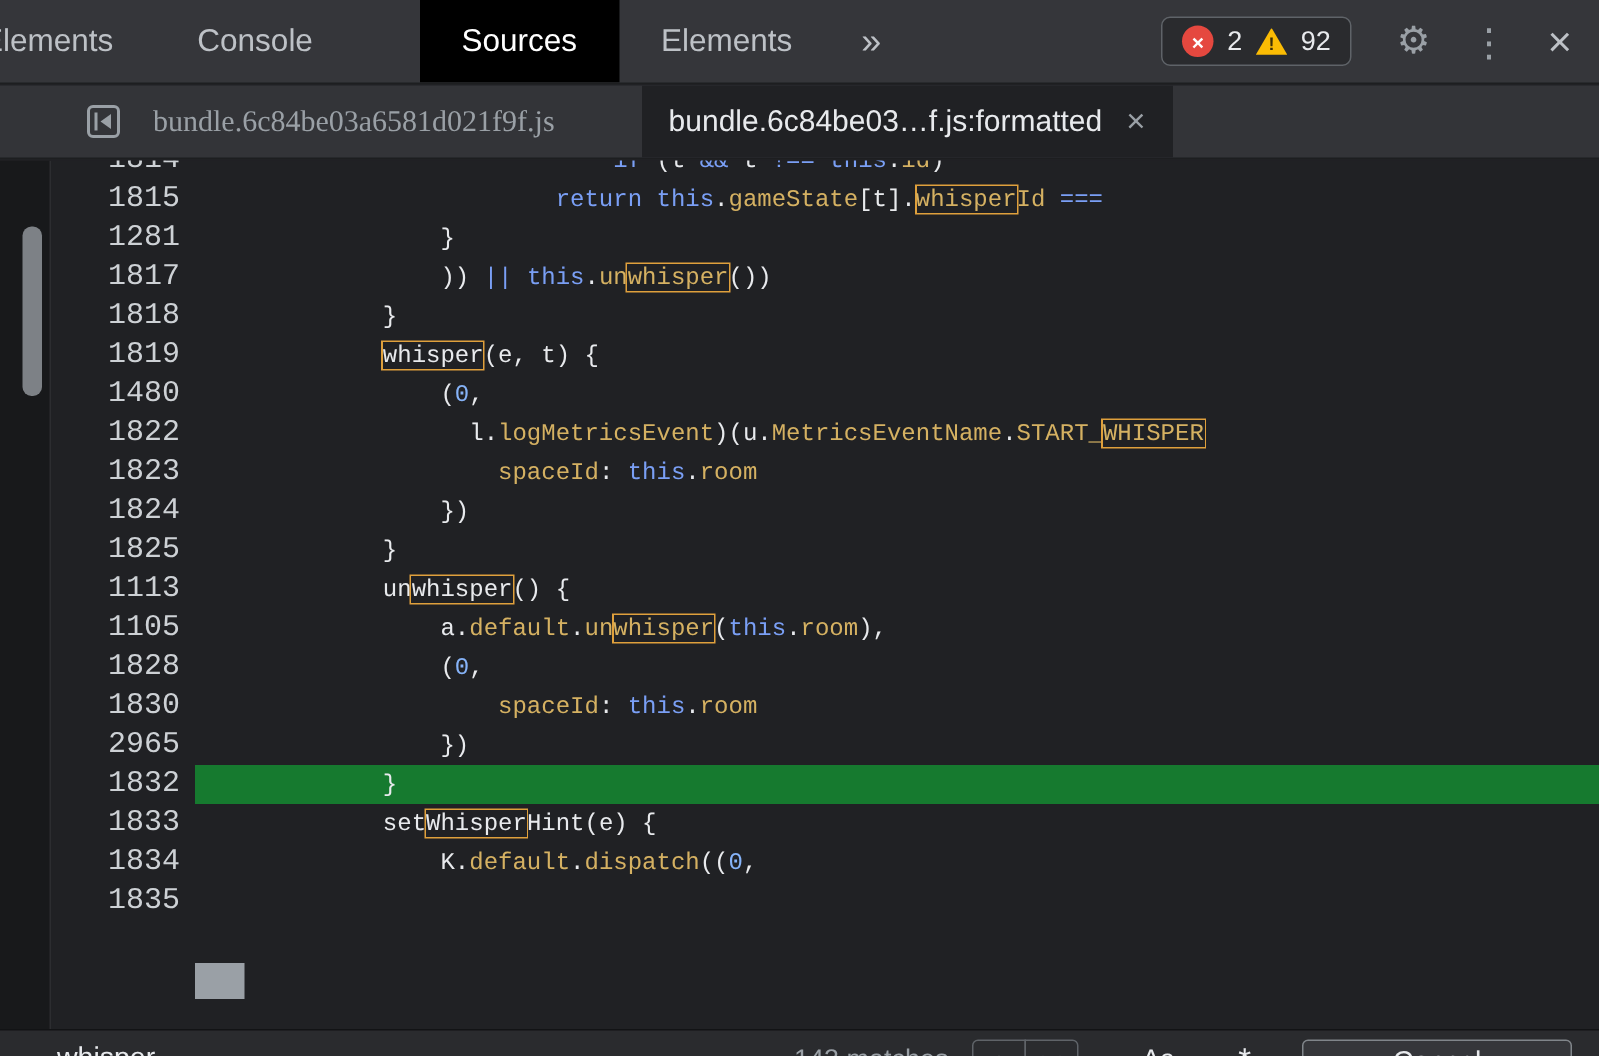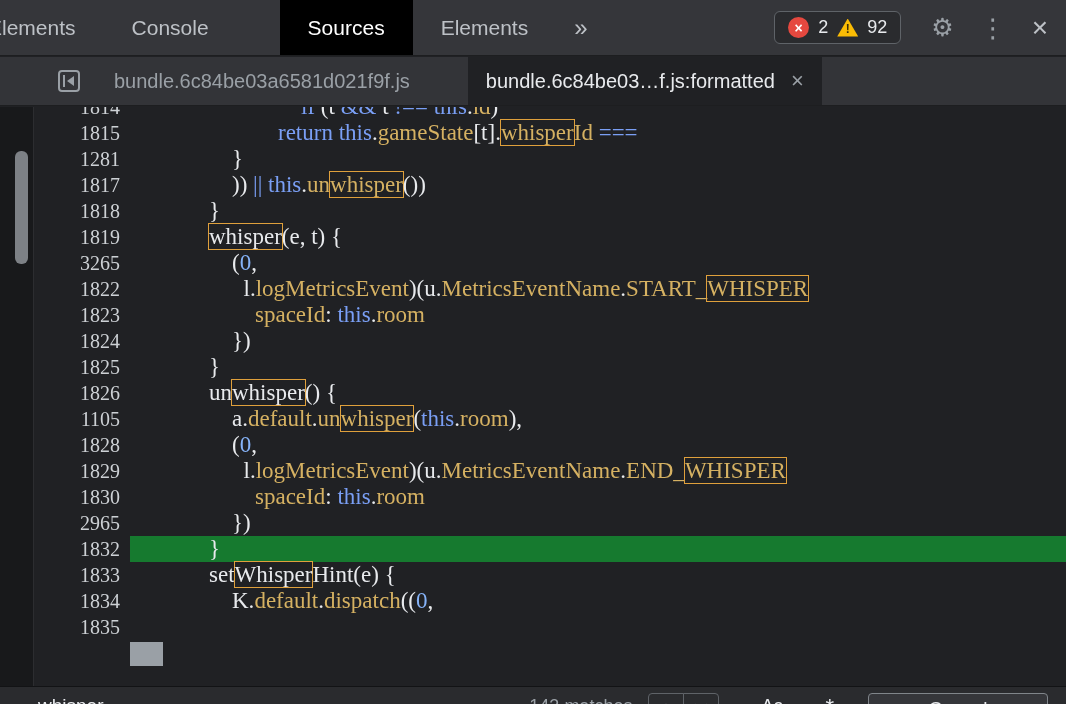--- a/index.html
+++ b/index.html
@@ -35,40 +35,40 @@
   .filebar { position:absolute; top:57px; left:0; right:0; height:49px;
     background:#333438; border-bottom:1px solid #1d1e20;
     display:flex; align-items:center; overflow:hidden; }
   .nav-icon { width:22px; height:22px; border:2px solid #9aa0a6; border-radius:4px;
     position:relative; margin-left:58px; flex:none; }
   .nav-icon::before { content:""; position:absolute; left:3px; top:3px; bottom:3px;
     width:2px; background:#9aa0a6; }
   .nav-icon::after { content:""; position:absolute; right:4px; top:50%; margin-top:-5px;
     border-top:5px solid transparent; border-bottom:5px solid transparent;
     border-right:7px solid #9aa0a6; }
-  .ftab { font-size:20px; color:#9aa0a6; margin-left:34px; white-space:nowrap; }
+  .ftab { font-size:20px; color:#9aa0a6; margin-left:22px; white-space:nowrap;font-family:Liberation Serif, serif; }
   .ftab-active { margin-left:58px; height:100%; background:#202124;
     display:flex; align-items:center; gap:16px; padding:0 18px;
     color:#e8eaed; font-size:20px; white-space:nowrap; }
   .ftab-close { color:#9aa0a6; font-size:22px; line-height:1; }
 
   
   .editor { position:absolute; top:107px; left:0; right:0; bottom:0;
     background:#202124; overflow:hidden; }
   .left-strip { position:absolute; left:0; top:0; bottom:0; width:34px;
     background:#18191b; border-right:1px solid #2c2d30; z-index:3; }
   .v-thumb { position:absolute; left:15px; top:44px; width:13px; height:113px;
     background:#7d8186; border-radius:6px; }
   .code-area { position:absolute; left:35px; top:0; right:0; bottom:0;
-    overflow:hidden; font-family:Liberation Serif, serif; }
+    overflow:hidden; font-family:Liberation Mono, monospace; }
   .code-lines { margin-top:-13px; }
   .code-row { display:flex; height:26px; line-height:26px; white-space:pre; }
   .gut { flex:none; width:95px; text-align:right; padding-right:10px;
     font-size:20px; color:#cdd1d5; }
-  .codetext { flex:1; padding-left:10px; font-size:23px; color:#e8eaed; }
+  .codetext { flex:1; padding-left:10px; font-size:16px; color:#e8eaed; }
   .code-row.hl .codetext { background:var(--hl); }
   .t-p { color:#e8eaed; }
   .t-k { color:#7a9ff5; }
   .t-y { color:#d5b162; }
   .t-n { color:#86b3f8; }
   .match { box-shadow:0 0 0 1px var(--match); }
   .h-thumb { position:absolute; left:95px; top:535px; width:33px; height:24px;
     background:#9aa0a6; z-index:2; }
 
   
@@ -139,29 +139,28 @@
 
 <div class="editor">
   <div class="code-area">
     <div class="code-lines">
         <div class="code-row"><span class="gut">1814</span><span class="codetext"><span class="t-p">                            </span><span class="t-k">if</span><span class="t-p"> (t </span><span class="t-k">&amp;&amp;</span><span class="t-p"> t </span><span class="t-k">!==</span><span class="t-p"> </span><span class="t-k">this</span><span class="t-p">.</span><span class="t-y">id</span><span class="t-p">)</span></span></div>
         <div class="code-row"><span class="gut">1815</span><span class="codetext"><span class="t-p">                        </span><span class="t-k">return</span><span class="t-p"> </span><span class="t-k">this</span><span class="t-p">.</span><span class="t-y">gameState</span><span class="t-p">[t].</span><span class="t-y match">whisper</span><span class="t-y">Id</span><span class="t-p"> </span><span class="t-k">===</span></span></div>
         <div class="code-row"><span class="gut">1281</span><span class="codetext"><span class="t-p">                }</span></span></div>
         <div class="code-row"><span class="gut">1817</span><span class="codetext"><span class="t-p">                )) </span><span class="t-k">||</span><span class="t-p"> </span><span class="t-k">this</span><span class="t-p">.</span><span class="t-y">un</span><span class="t-y match">whisper</span><span class="t-p">())</span></span></div>
         <div class="code-row"><span class="gut">1818</span><span class="codetext"><span class="t-p">            }</span></span></div>
         <div class="code-row"><span class="gut">1819</span><span class="codetext"><span class="t-p">            </span><span class="t-p match">whisper</span><span class="t-p">(e, t) {</span></span></div>
-        <div class="code-row"><span class="gut">3265</span><span class="codetext"><span class="t-p">                (</span><span class="t-n">0</span><span class="t-p">,</span></span></div>
+        <div class="code-row"><span class="gut">1480</span><span class="codetext"><span class="t-p">                (</span><span class="t-n">0</span><span class="t-p">,</span></span></div>
         <div class="code-row"><span class="gut">1822</span><span class="codetext"><span class="t-p">                  l.</span><span class="t-y">logMetricsEvent</span><span class="t-p">)(u.</span><span class="t-y">MetricsEventName</span><span class="t-p">.</span><span class="t-y">START_</span><span class="t-y match">WHISPER</span></span></div>
         <div class="code-row"><span class="gut">1823</span><span class="codetext"><span class="t-p">                    </span><span class="t-y">spaceId</span><span class="t-p">: </span><span class="t-k">this</span><span class="t-p">.</span><span class="t-y">room</span></span></div>
         <div class="code-row"><span class="gut">1824</span><span class="codetext"><span class="t-p">                })</span></span></div>
         <div class="code-row"><span class="gut">1825</span><span class="codetext"><span class="t-p">            }</span></span></div>
-        <div class="code-row"><span class="gut">1826</span><span class="codetext"><span class="t-p">            un</span><span class="t-p match">whisper</span><span class="t-p">() {</span></span></div>
+        <div class="code-row"><span class="gut">1113</span><span class="codetext"><span class="t-p">            un</span><span class="t-p match">whisper</span><span class="t-p">() {</span></span></div>
         <div class="code-row"><span class="gut">1105</span><span class="codetext"><span class="t-p">                a.</span><span class="t-y">default</span><span class="t-p">.</span><span class="t-y">un</span><span class="t-y match">whisper</span><span class="t-p">(</span><span class="t-k">this</span><span class="t-p">.</span><span class="t-y">room</span><span class="t-p">),</span></span></div>
         <div class="code-row"><span class="gut">1828</span><span class="codetext"><span class="t-p">                (</span><span class="t-n">0</span><span class="t-p">,</span></span></div>
-        <div class="code-row"><span class="gut">1829</span><span class="codetext"><span class="t-p">                  l.</span><span class="t-y">logMetricsEvent</span><span class="t-p">)(u.</span><span class="t-y">MetricsEventName</span><span class="t-p">.</span><span class="t-y">END_</span><span class="t-y match">WHISPER</span></span></div>
         <div class="code-row"><span class="gut">1830</span><span class="codetext"><span class="t-p">                    </span><span class="t-y">spaceId</span><span class="t-p">: </span><span class="t-k">this</span><span class="t-p">.</span><span class="t-y">room</span></span></div>
         <div class="code-row"><span class="gut">2965</span><span class="codetext"><span class="t-p">                })</span></span></div>
         <div class="code-row hl"><span class="gut">1832</span><span class="codetext"><span class="t-p">            }</span></span></div>
         <div class="code-row"><span class="gut">1833</span><span class="codetext"><span class="t-p">            set</span><span class="t-p match">Whisper</span><span class="t-p">Hint(e) {</span></span></div>
         <div class="code-row"><span class="gut">1834</span><span class="codetext"><span class="t-p">                K.</span><span class="t-y">default</span><span class="t-p">.</span><span class="t-y">dispatch</span><span class="t-p">((</span><span class="t-n">0</span><span class="t-p">,</span></span></div>
         <div class="code-row"><span class="gut">1835</span><span class="codetext"></span></div>
       </div>
     <div class="h-thumb"></div>
   </div>
   <div class="left-strip">

